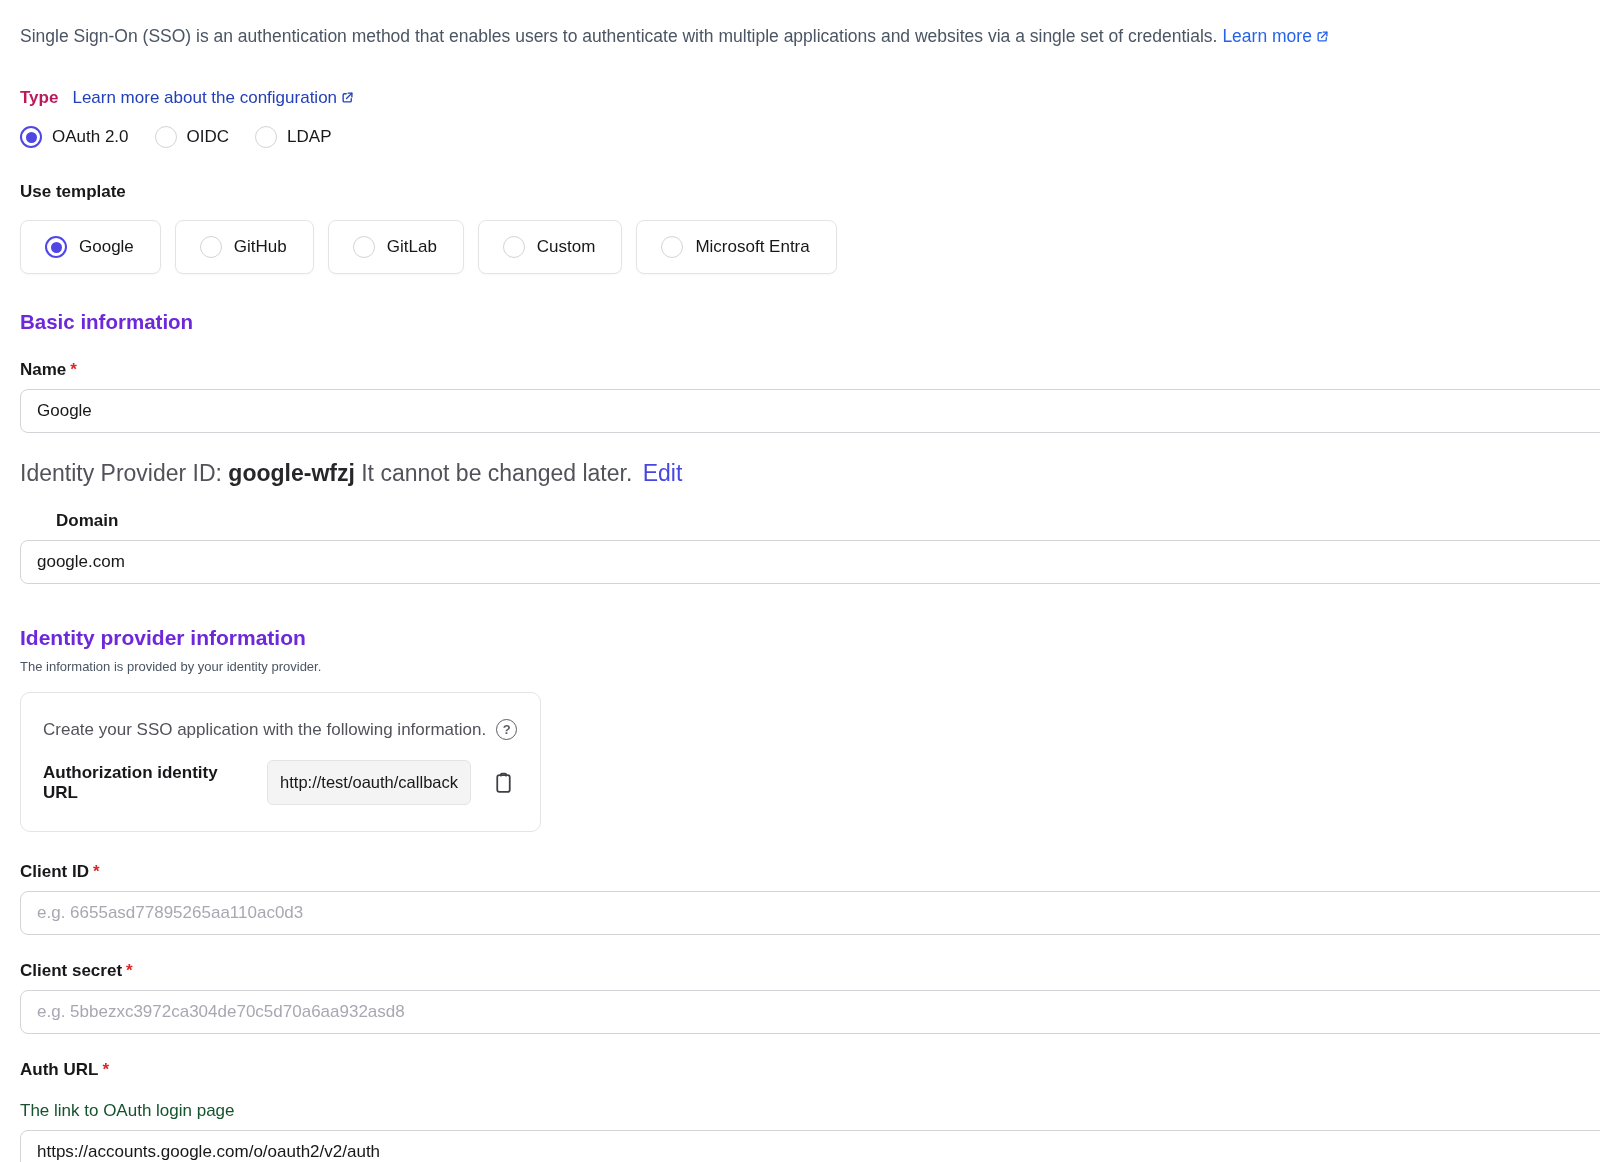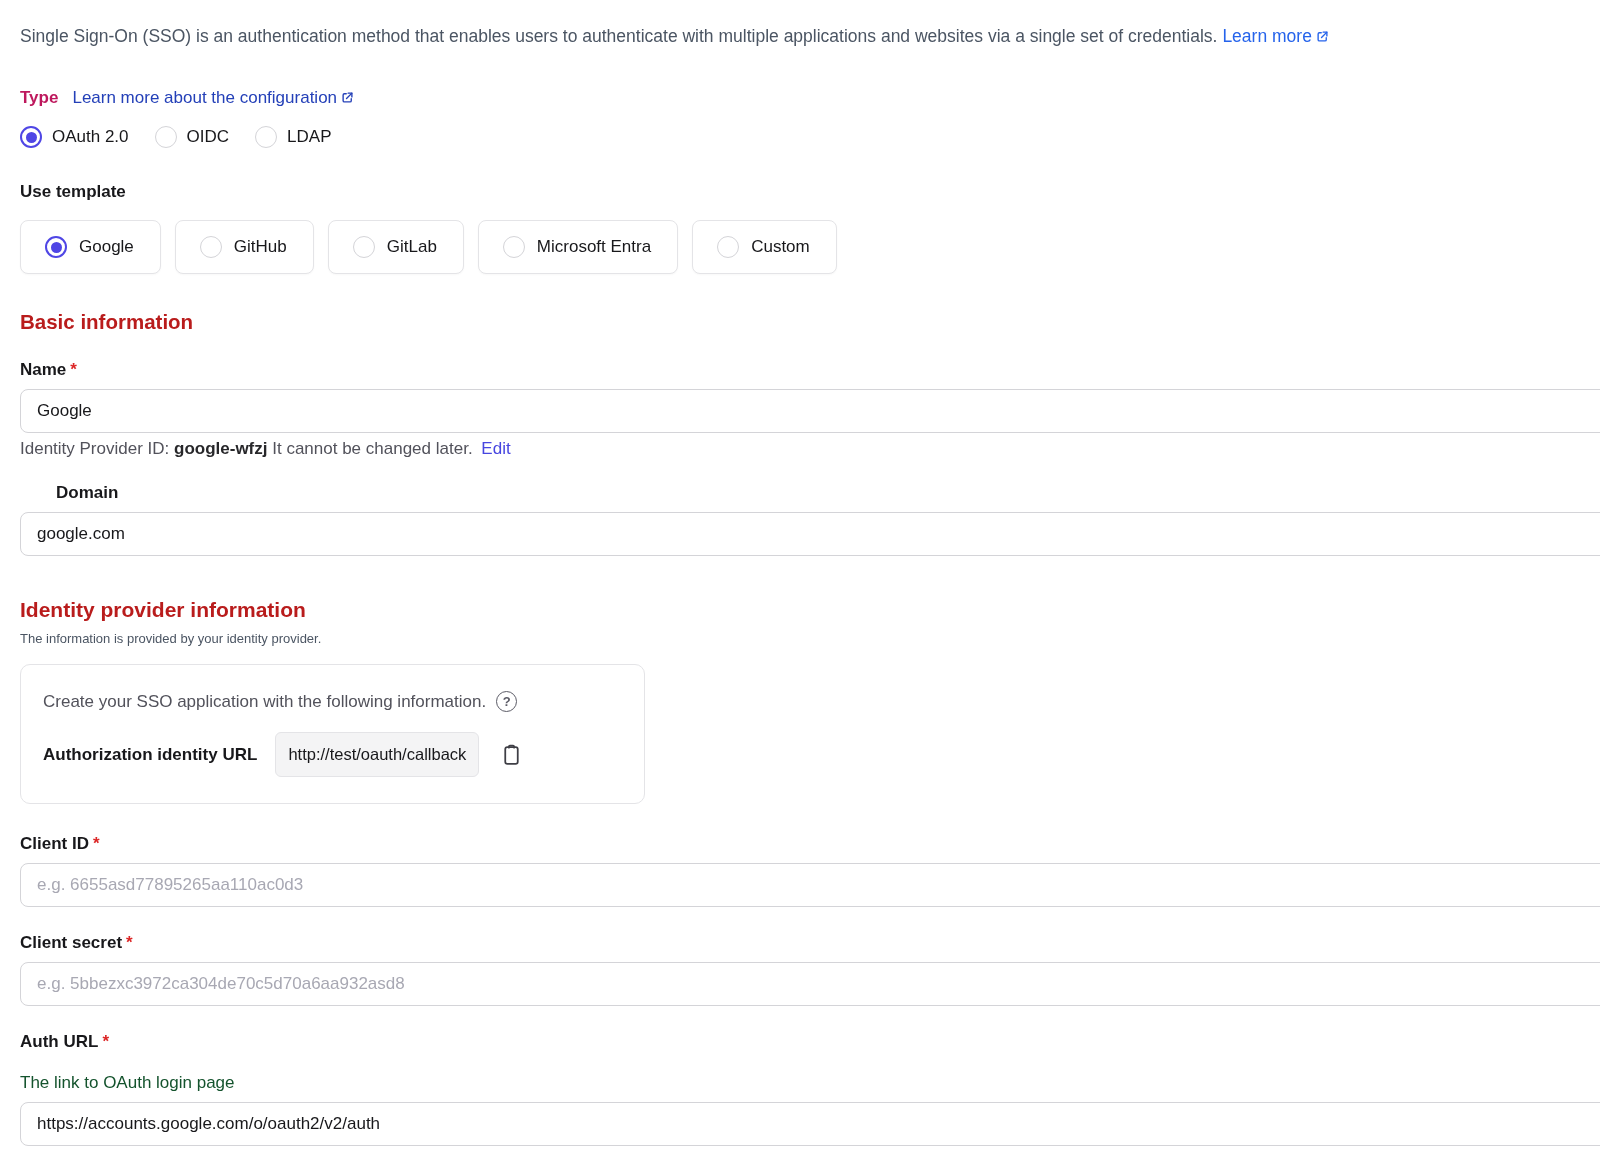--- a/index.html
+++ b/index.html
@@ -38,50 +38,50 @@
   .use-template { margin-top: 34px; font-size: 17px; font-weight: 700; }
   .template-row { margin-top: 18px; display: flex; gap: 14px; }
   .template-card {
     display: flex; align-items: center; gap: 12px;
     height: 54px; padding: 0 26px 0 24px;
     border: 1px solid #e4e4e7; border-radius: 8px; background: #fff;
     font-size: 17px; cursor: pointer; box-shadow: 0 1px 2px rgba(0,0,0,.03);
   }
 
   
-  .section-heading { font-size: 20.5px; font-weight: 700; color: #b91c1c; }
+  .section-heading { font-size: 20.5px; font-weight: 700; color: #6d28d9; }
   h2.basic { margin-top: 36px; }
   .field-label { font-size: 17px; font-weight: 700; color: #18181b; }
   .req { color: #dc2626; font-weight: 700; margin-left: 4px; }
 
   
   .text-input {
     display: block; margin-top: 9px;
     width: 1880px; height: 44px;
     border: 1px solid #d4d4d8; border-radius: 8px;
     padding: 0 16px; font-size: 17px; color: #18181b; background: #fff;
     font-family: "Liberation Sans", "DejaVu Sans", sans-serif; outline: none;
   }
   .text-input::placeholder { color: #a8a8b3; }
 
   .mt-26 { margin-top: 26px; }
   .mt-24 { margin-top: 24px; margin-left: 36px; }
   .mt-30 { margin-top: 30px; }
 
   
-  .provider-id { margin-top: 6px; font-size: 17px; color: #52525b; }
+  .provider-id { margin-top: 27px; font-size: 23px; color: #52525b; }
   .provider-id b { color: #27272a; font-weight: 700; }
   .edit-link { color: #4746e0; cursor: pointer; font-weight: 500; margin-left: 4px; }
 
   
   h2.idp { margin-top: 42px; font-size: 21px; }
   .subtitle { margin-top: 9px; font-size: 13px; color: #4b5563; }
 
   .info-card {
-    margin-top: 18px; width: 625px;
+    margin-top: 18px; width: 521px;
     border: 1px solid #e4e4e7; border-radius: 10px;
     padding: 26px 22px 26px 22px; background: #fff;
   }
   .instruction { display: flex; align-items: center; gap: 10px; font-size: 17px; color: #52525b; }
   .help-icon {
     width: 21px; height: 21px; border-radius: 50%;
     border: 1.6px solid #5b5b66; color: #5b5b66;
     font-size: 13px; font-weight: 700;
     display: inline-flex; align-items: center; justify-content: center;
     cursor: pointer; flex: 0 0 auto;
@@ -145,25 +145,25 @@
     <div class="template-card">
       <span class="radio"></span>
       <span>GitHub</span>
     </div>
     <div class="template-card">
       <span class="radio"></span>
       <span>GitLab</span>
     </div>
     <div class="template-card">
       <span class="radio"></span>
+      <span>Custom</span>
+    </div>
+    <div class="template-card">
+      <span class="radio"></span>
       <span>Microsoft Entra</span>
-    </div>
-    <div class="template-card">
-      <span class="radio"></span>
-      <span>Custom</span>
     </div>
   </div>
 
   <h2 class="section-heading basic">Basic information</h2>
 
   <div class="field-label mt-26">
     <span>Name</span><span class="req">*</span>
   </div>
   <input class="text-input" type="text" value="Google" style="">
 

